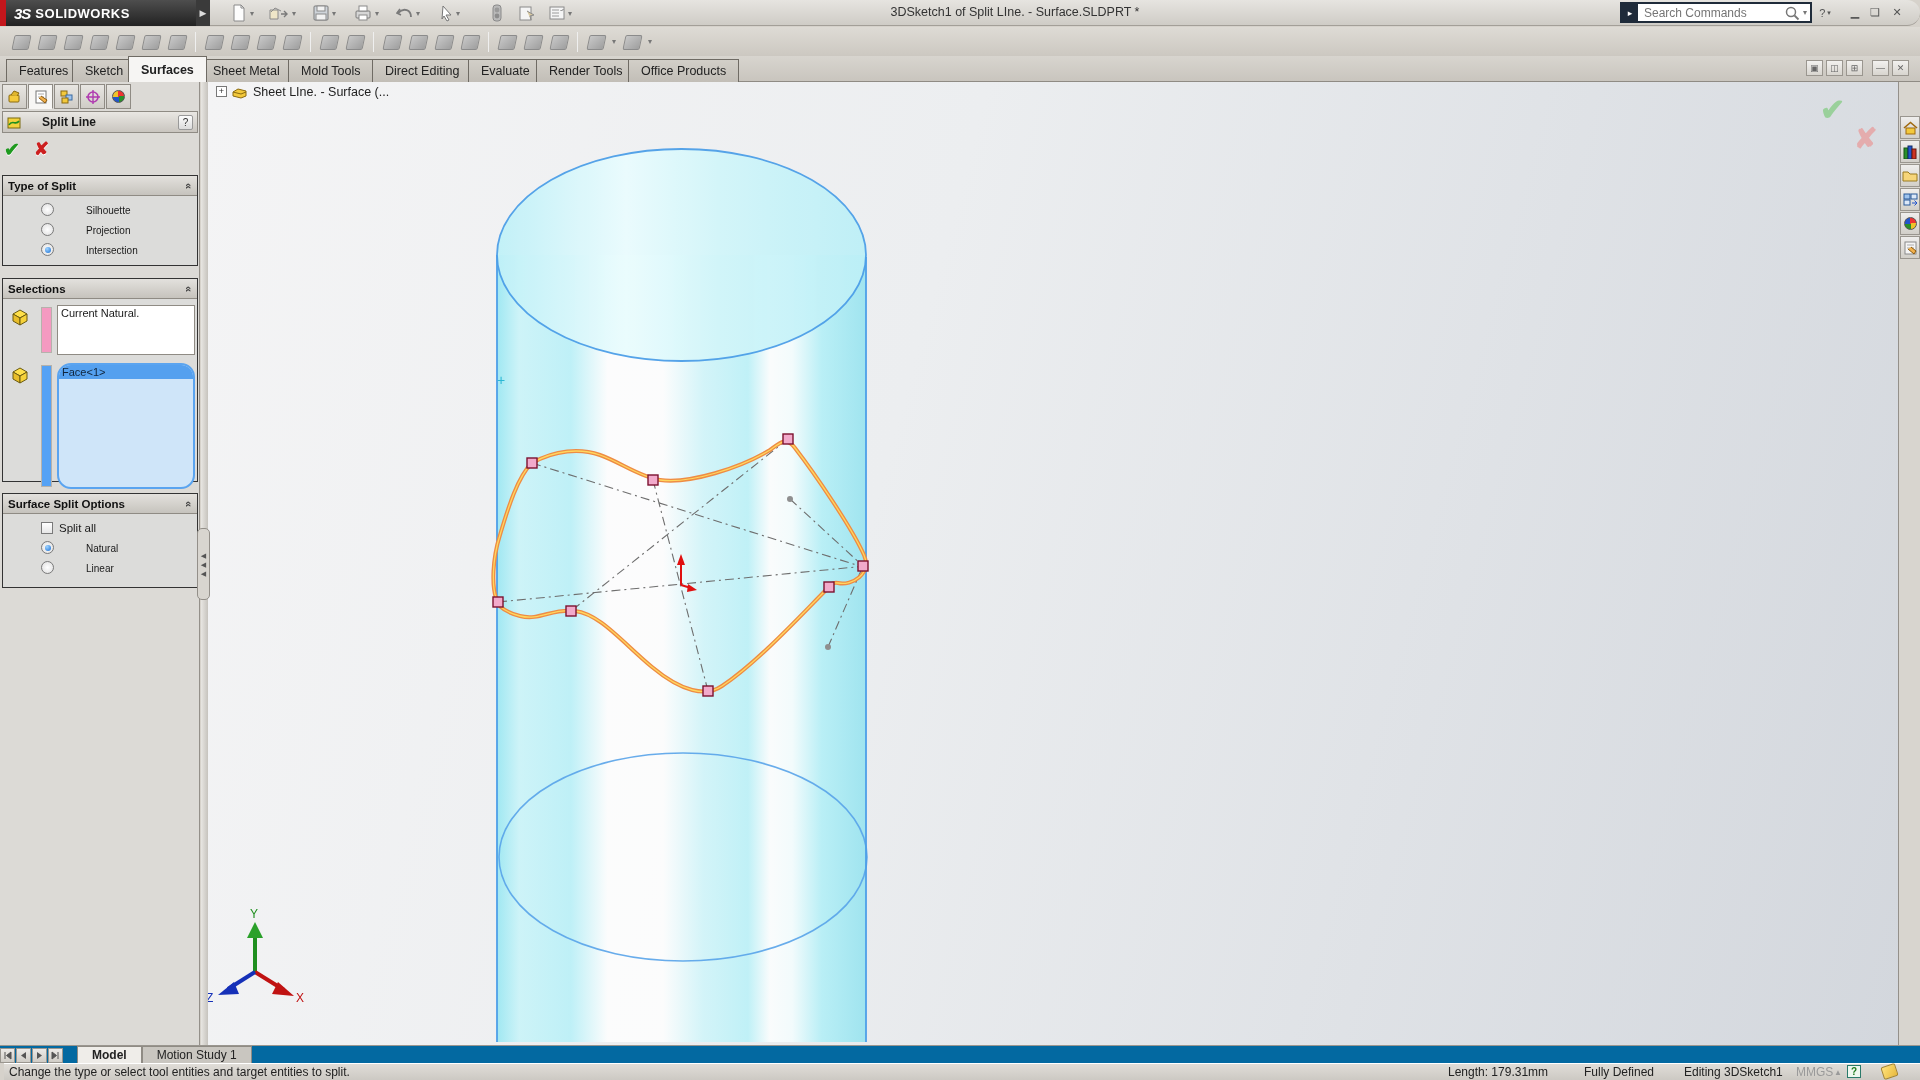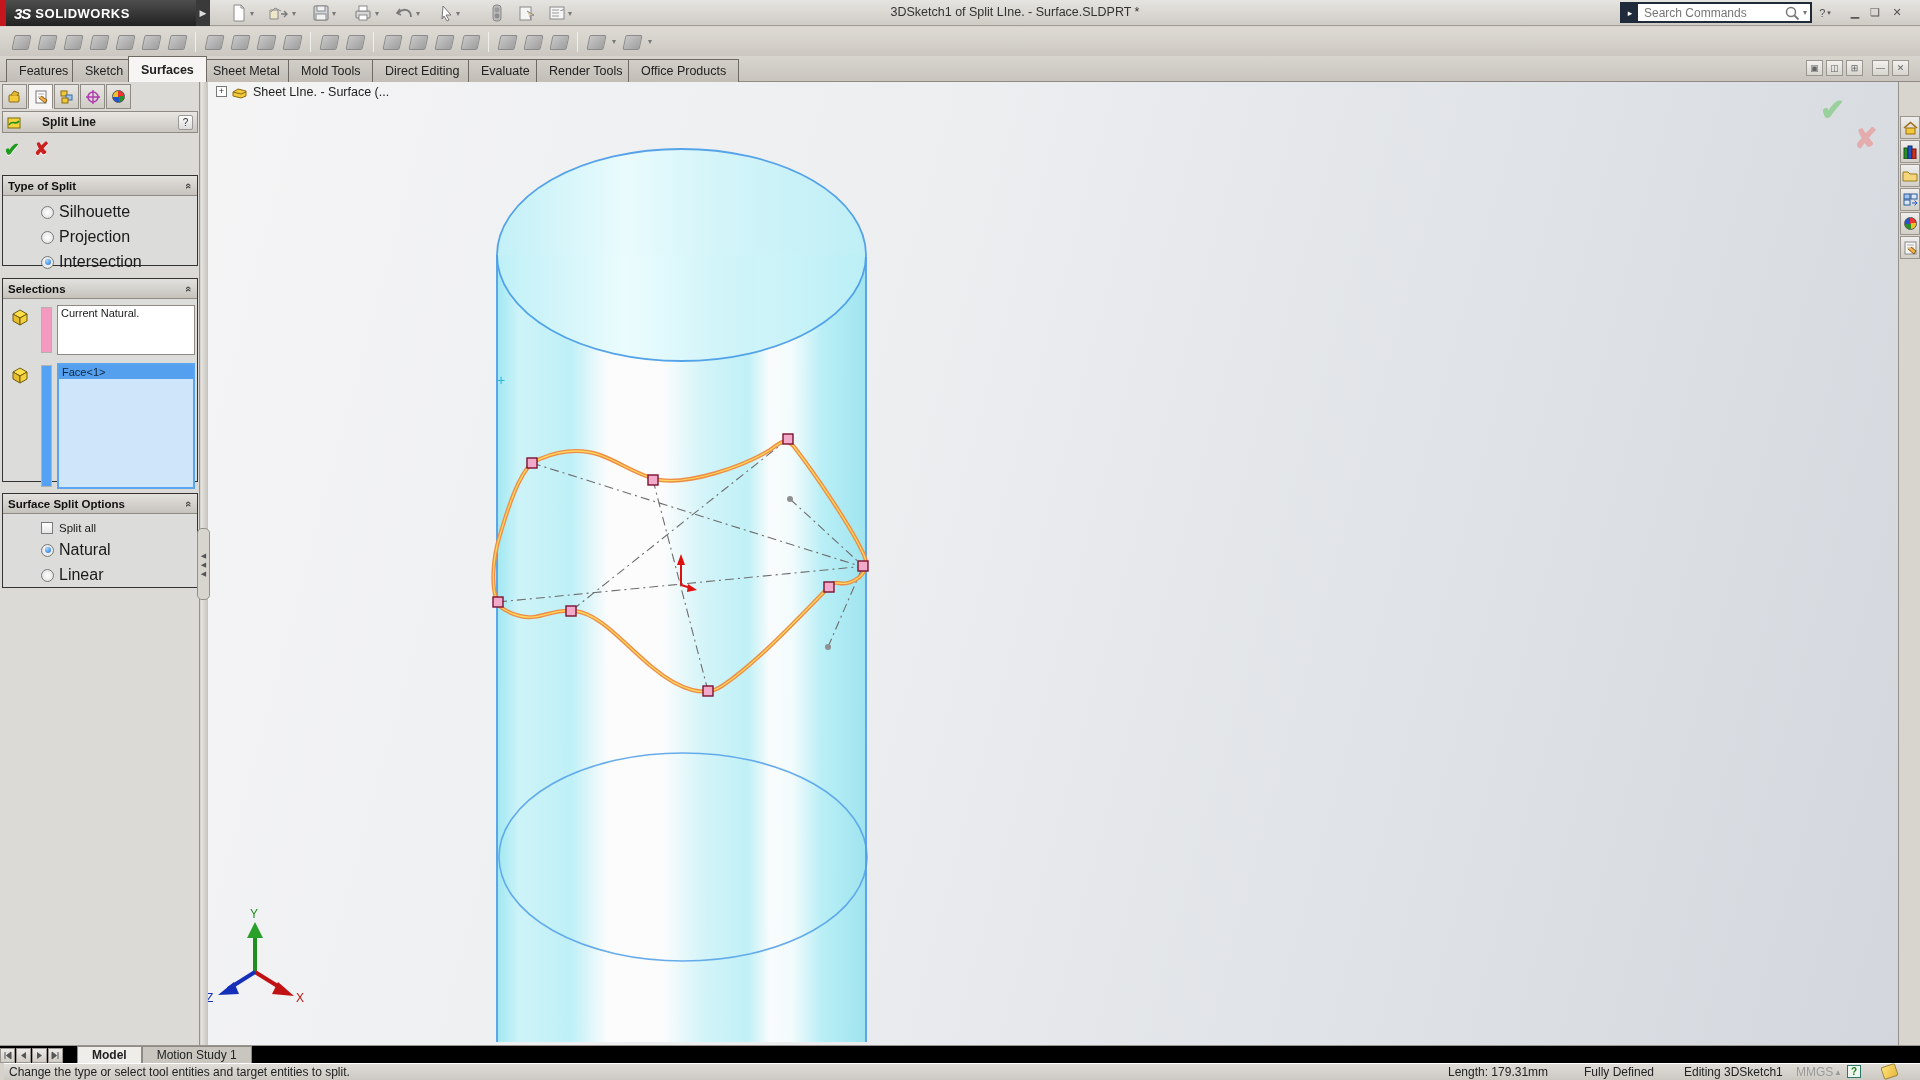--- a/index.html
+++ b/index.html
@@ -1,20 +1,20 @@
 <!DOCTYPE html>
 <html><head>
 <meta charset="utf-8">
 <style>
   html,body{margin:0;padding:0;background:#888;}
   *{box-sizing:border-box;}
   #app{position:relative;width:1920px;height:1080px;background:#d6d2cb;font-family:"Liberation Sans",sans-serif;color:#1a1a1a;overflow:hidden;}
 
   
-  #titlebar{position:absolute;left:0;top:0;width:1920px;height:26px;background:linear-gradient(#e6e4e0,#cfccc6);border-bottom:1px solid #a39f98;}
+  #titlebar{position:absolute;left:0;top:0;width:1920px;height:26px;background:linear-gradient(#e6e4e0,#cfccc6);border-bottom:1px solid #a39f98;border-radius:13px;}
   #logo{position:absolute;left:0;top:0;width:196px;height:26px;background:linear-gradient(#4e4e4e,#222);display:flex;align-items:center;padding-left:14px;}
   #logo-stripe{position:absolute;left:0;top:0;width:6px;height:26px;background:#c4161c;}
   .logo-glyph{color:#fff;font-style:italic;font-weight:bold;font-size:15px;margin-right:5px;letter-spacing:-1px;}
   .logo-text{color:#fff;font-weight:bold;font-size:13px;letter-spacing:.5px;}
   #logo-expander{position:absolute;left:196px;top:0;width:14px;height:26px;background:#3a3a3a;color:#ddd;font-size:9px;display:flex;align-items:center;justify-content:center;}
   .qbtn{position:absolute;top:3px;width:22px;height:20px;display:flex;align-items:center;justify-content:center;}
   .qcaret{position:absolute;top:9px;font-size:8px;color:#777;}
   #win-title{position:absolute;left:620px;top:5px;width:790px;text-align:center;font-size:12.5px;color:#333;white-space:nowrap;}
   #search-box{position:absolute;left:1620px;top:2px;width:192px;height:21px;background:#fff;border:2px solid #1f2b3a;display:flex;align-items:center;}
   #search-chip{width:16px;height:17px;background:#1f2b3a;color:#fff;font-size:9px;display:flex;align-items:center;justify-content:center;margin:0 4px 0 0;}
@@ -51,21 +51,21 @@
   #pm-header .ttl{font-weight:bold;font-size:12px;flex:1;margin-left:20px;}
   #pm-help{width:15px;height:15px;border:1px solid #999;background:linear-gradient(#fdfdfd,#dcdcdc);font-size:10px;color:#333;display:flex;align-items:center;justify-content:center;border-radius:2px;}
   #pm-okcancel{position:absolute;left:4px;top:56px;display:flex;gap:14px;}
   .ok-check{color:#1f9a1f;font-size:19px;font-weight:bold;text-shadow:0 1px 0 #fff;}
   .cancel-x{color:#cc1f1f;font-size:18px;font-weight:bold;text-shadow:0 1px 0 #fff;}
 
   
   .grp{position:absolute;left:2px;width:196px;border:1px solid #333;background:#dcdcda;}
   .grp-h{height:20px;background:linear-gradient(#e3e1dd,#c6c3bd);border-bottom:1px solid #8f8b84;display:flex;align-items:center;padding:0 5px;font-weight:bold;font-size:11.5px;color:#111;}
   .grp-h .chev{margin-left:auto;font-size:11px;color:#444;transform:rotate(90deg);}
-  .radio-row{display:flex;align-items:center;margin:7px 0 7px 38px;font-size:16px;}
+  .radio-row{display:flex;align-items:flex-end;margin:7px 0 7px 38px;font-size:10px;gap:27px;}
   .radio{width:13px;height:13px;border-radius:50%;border:1px solid #7a7a7a;background:radial-gradient(#fff,#dcdcdc);margin-right:5px;position:relative;}
   .radio.sel::after{content:"";position:absolute;left:2.5px;top:2.5px;width:6px;height:6px;border-radius:50%;background:radial-gradient(circle at 35% 30%,#9fd4ff,#1a6fd4);}
   .check-row{display:flex;align-items:center;margin:8px 0 6px 38px;font-size:11.5px;}
   .checkbox{width:12px;height:12px;border:1px solid #7a7a7a;background:linear-gradient(#fff,#e6e6e6);margin-right:6px;}
 
   
   .sel-row{position:relative;margin:6px 0;}
   .cube-ic{position:absolute;left:6px;top:2px;}
   .color-bar{position:absolute;width:11px;border:1px solid #b5b2ac;}
   .sel-box{position:absolute;left:54px;width:138px;background:#fff;border:1px solid #8f8b84;font-size:11px;padding:1px 3px;overflow:hidden;}
@@ -88,21 +88,21 @@
 
   
   #confirm-check{position:absolute;left:1612px;top:10px;font-size:30px;color:#8fce8f;opacity:.85;font-weight:bold;}
   #confirm-x{position:absolute;left:1646px;top:40px;font-size:28px;color:#e6a4a4;opacity:.85;font-weight:bold;}
 
   
   #taskpane{position:absolute;left:1898px;top:0;width:22px;height:963px;background:#d8d5cf;border-left:1px solid #94908a;}
   .tpbtn{position:absolute;left:1px;width:20px;height:23px;border:1px solid #9a968f;background:linear-gradient(#efeeec,#d2cfc9);display:flex;align-items:center;justify-content:center;}
 
   
-  #bottombar{position:absolute;left:0;top:1045px;width:1920px;height:18px;background:#000000;border-top:1px solid #9a968f;display:flex;align-items:flex-end;}
+  #bottombar{position:absolute;left:0;top:1045px;width:1920px;height:18px;background:#0369a1;border-top:1px solid #9a968f;display:flex;align-items:flex-end;}
   .navbtn{width:15px;height:15px;border:1px solid #9a968f;background:linear-gradient(#eceae7,#d0cdc7);display:flex;align-items:center;justify-content:center;margin-right:1px;}
   .mtab{height:17px;padding:0 14px;font-size:12px;display:flex;align-items:center;border:1px solid #8f8b84;border-bottom:none;background:#c9c6c0;color:#222;white-space:nowrap;}
   .mtab.active{background:#efede9;font-weight:bold;}
 
   
   #statusbar{position:absolute;left:4px;top:1063px;width:1920px;height:17px;background:linear-gradient(#e0ddd8,#ccc9c3);border-top:1px solid #fff;font-size:12px;color:#222;}
   #status-msg{position:absolute;left:5px;top:1px;}
   .st-seg{position:absolute;top:1px;white-space:nowrap;}
   .st-dim{color:#9a9a9a;}
   #st-q{position:absolute;left:1843px;top:1px;width:14px;height:13px;border:1px solid #2a7a6a;background:#eef7ee;color:#1d7a1d;font-size:10px;font-weight:bold;text-align:center;line-height:12px;}
@@ -340,21 +340,21 @@
             <span>Current Natural.</span>
           </div>
         </div>
         <div class="sel-row" style="height:128px;">
           <svg class="cube-ic" width="22" height="20">
               <path d="M4 7 l7 -4 7 4 -7 4 z" fill="#ffe04a" stroke="#6a5a10"></path>
               <path d="M4 7 v7 l7 4 v-7 z" fill="#e8bd2a" stroke="#6a5a10"></path>
               <path d="M18 7 v7 l-7 4 v-7 z" fill="#f6d23a" stroke="#6a5a10"></path>
             </svg>
           <div class="color-bar" style="left:38px;top:2px;height:122px;background:#55a2f5;"></div>
-          <div class="sel-box" id="face-box" style="top:0;height:126px;">
+          <div class="sel-box" id="face-box" style="top:0;height:126px;border-radius:14px;">
             <div id="face-item">Face&lt;1&gt;</div>
           </div>
         </div>
       </div>
 
       <div class="grp" style="top:411px;height:95px;">
         <div class="grp-h">
           <span>Surface Split Options</span>
             <span class="chev">«</span>
         </div>

